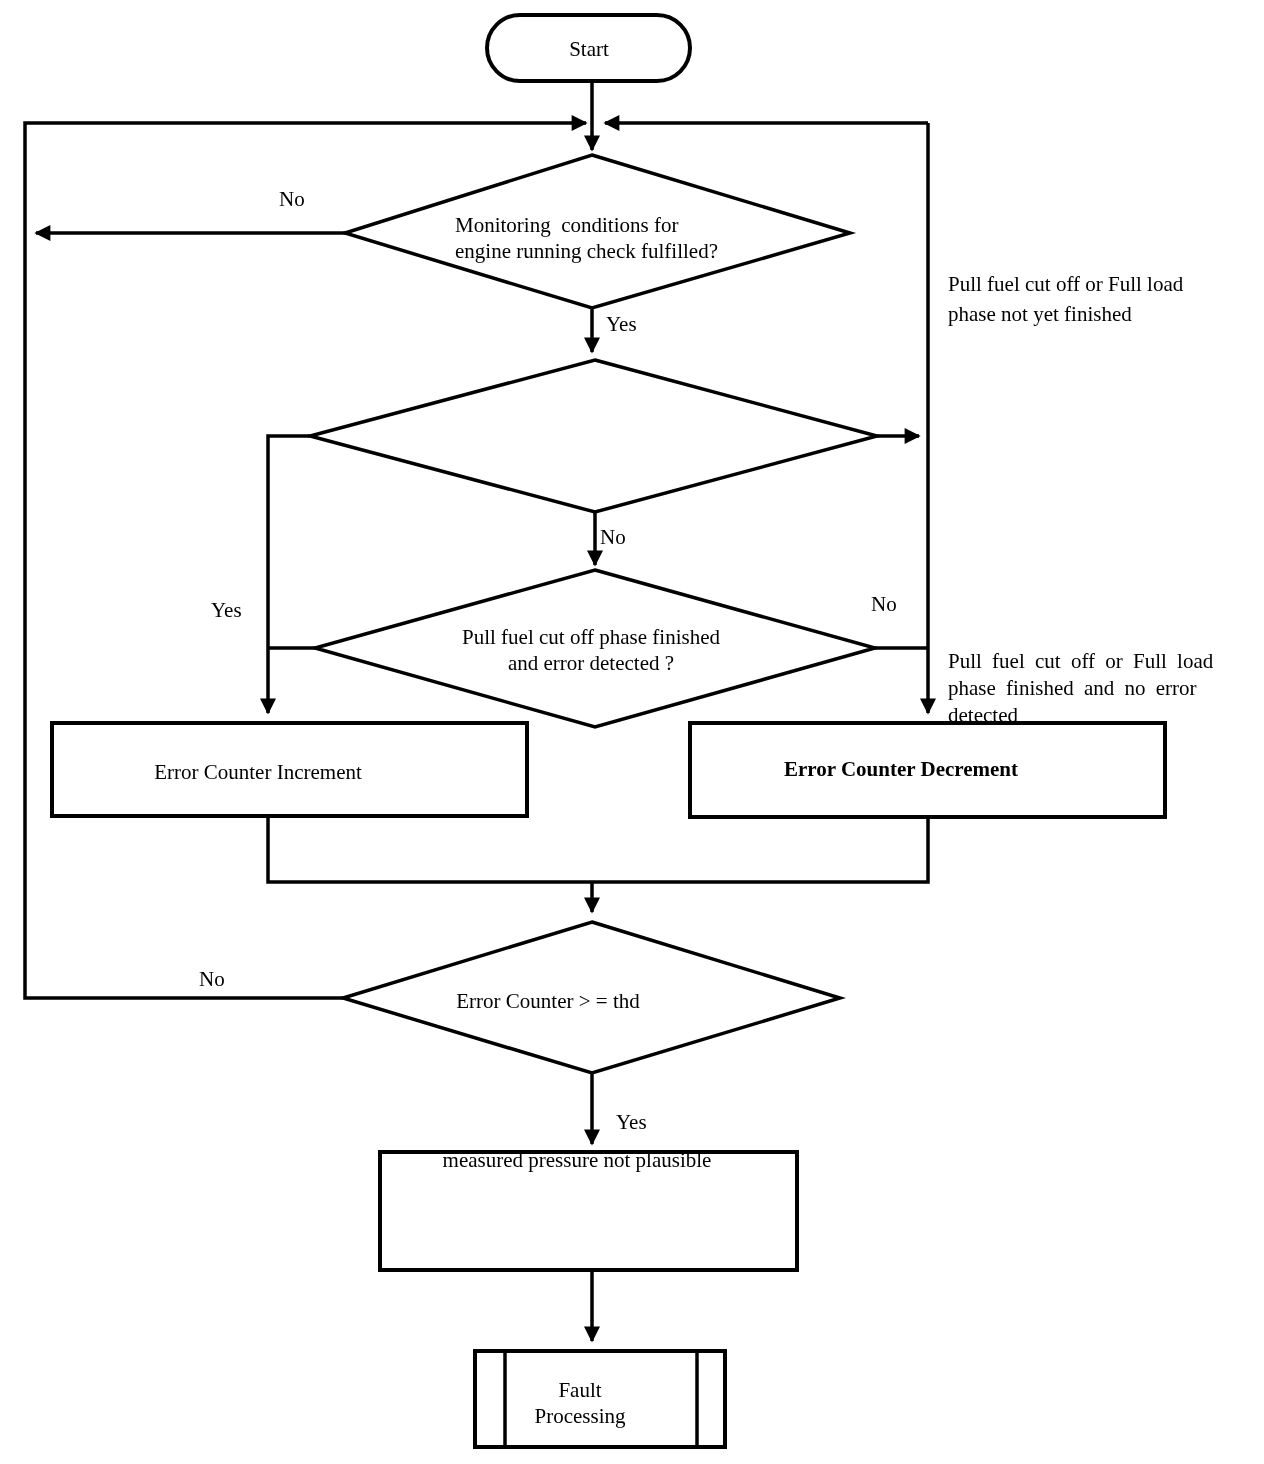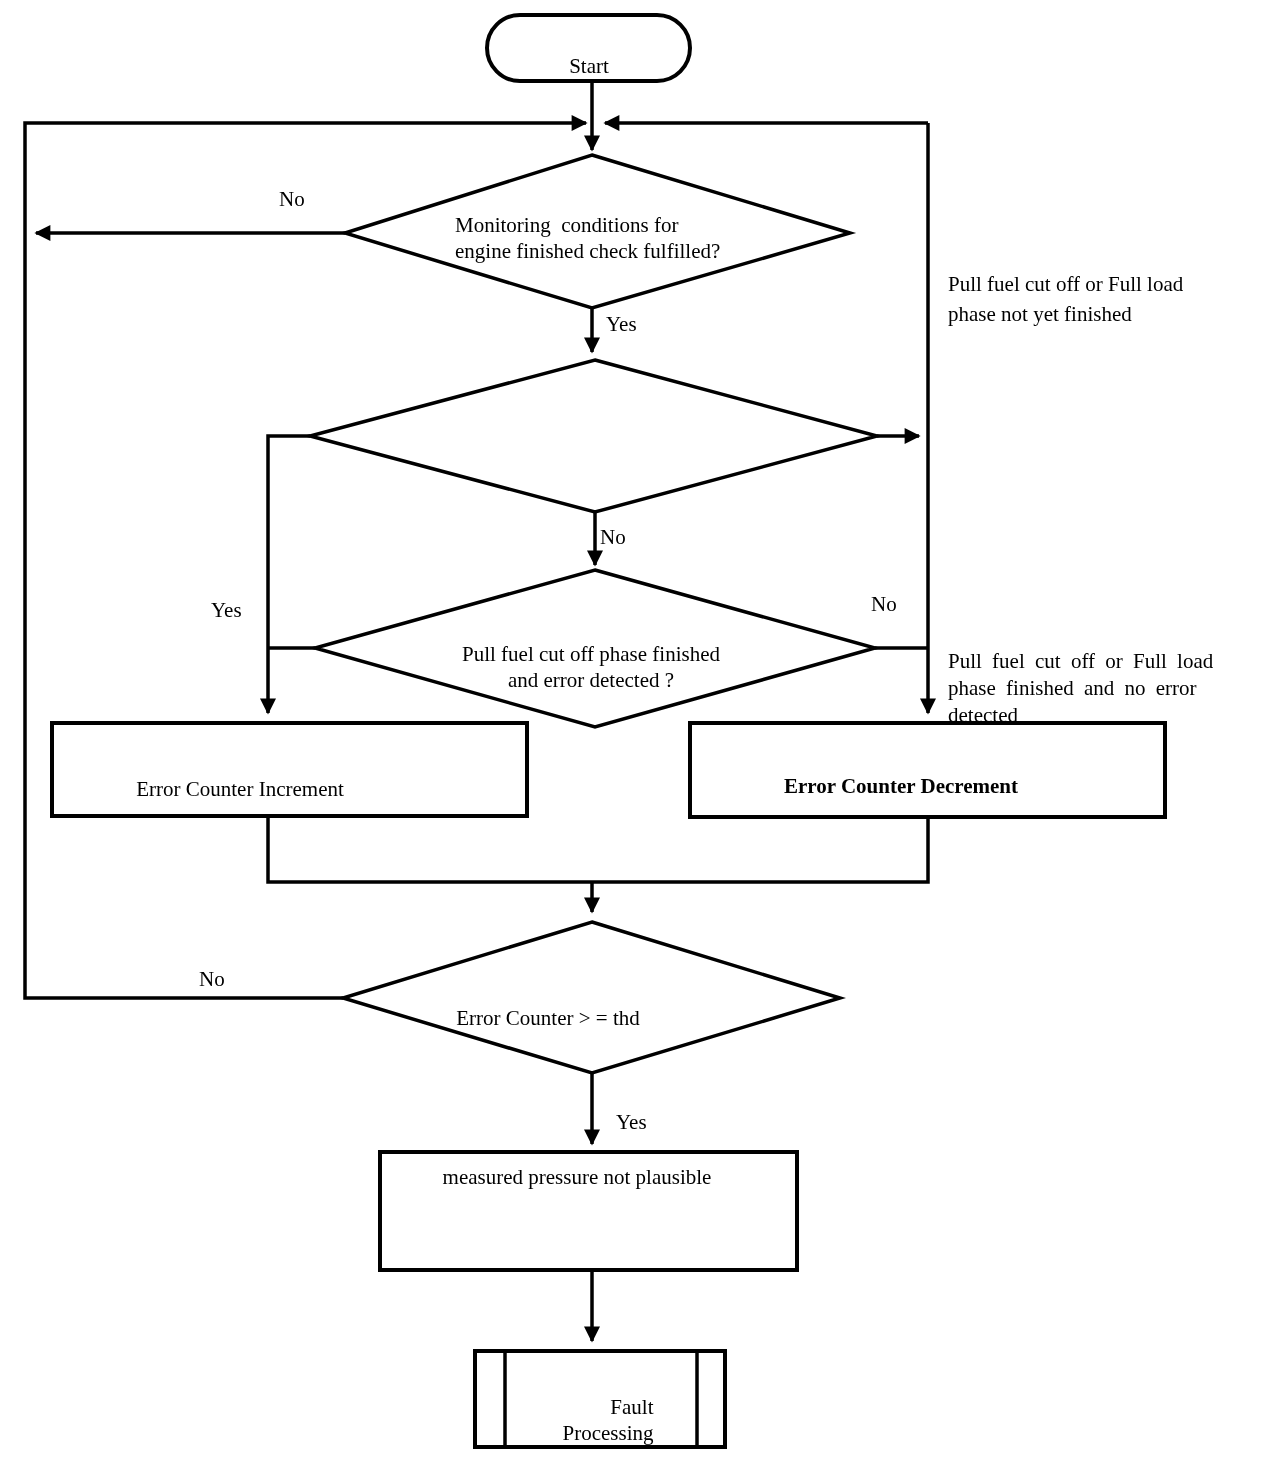--- a/index.html
+++ b/index.html
@@ -12,21 +12,21 @@
     overflow:hidden;
   }
   .canvas svg{position:absolute;left:0;top:0;}
   .lbl{
     position:absolute;
     font-size:21px;
     line-height:26px;
     white-space:pre-wrap;
     width:max-content;
   }
-  .ctr{transform:translate(-50%,-50%);text-align:center;margin-top:17px;}
+  .ctr{transform:translate(-50%,-50%);text-align:center;}
   .note{line-height:30px;}
   .note2{line-height:27px;word-spacing:5px;width:280px;}
 </style>
 </head>
 <body>
 
 <div class="canvas">
 
   <svg width="1264" height="1464" viewBox="0 0 1264 1464">
     <defs>
@@ -79,35 +79,35 @@
     <rect x="380" y="1152" width="417" height="118" fill="none" stroke="#000" stroke-width="4"></rect>
 
     <rect x="475" y="1351" width="250" height="96" fill="none" stroke="#000" stroke-width="4"></rect>
     <line x1="505" y1="1351" x2="505" y2="1447" stroke="#000" stroke-width="3.5"></line>
     <line x1="697" y1="1351" x2="697" y2="1447" stroke="#000" stroke-width="3.5"></line>
   </svg>
 
   <div class="lbl ctr" style="left:589px;top:49px;">Start</div>
 
   <div class="lbl" style="left:455px;top:212px;">Monitoring  conditions for
-engine finished check fulfilled?</div>
+engine running check fulfilled?</div>
 
 
   <div class="lbl ctr" style="left:591px;top:650px;">Pull fuel cut off phase finished
 and error detected ?</div>
 
-  <div class="lbl ctr" style="left:240px;top:772px;font-family:Liberation Serif, serif;">Error Counter Increment</div>
+  <div class="lbl ctr" style="left:258px;top:772px;font-family:Liberation Serif, serif;">Error Counter Increment</div>
 
   <div class="lbl ctr" style="left:901px;top:769px;font-weight:bold;">Error Counter Decrement</div>
 
   <div class="lbl ctr" style="left:548px;top:1001px;text-align:right;">Error Counter &gt; = thd</div>
 
   <div class="lbl ctr" style="left:577px;top:1160px;">measured pressure not plausible</div>
 
-  <div class="lbl ctr" style="left:608px;top:1403px;text-align:right;">Fault
+  <div class="lbl ctr" style="left:580px;top:1403px;">Fault
 Processing</div>
 
   <div class="lbl" style="left:279px;top:186px;">No</div>
 
   <div class="lbl" style="left:606px;top:311px;">Yes</div>
 
   <div class="lbl" style="left:600px;top:524px;">No</div>
 
   <div class="lbl" style="left:211px;top:597px;">Yes</div>
 

